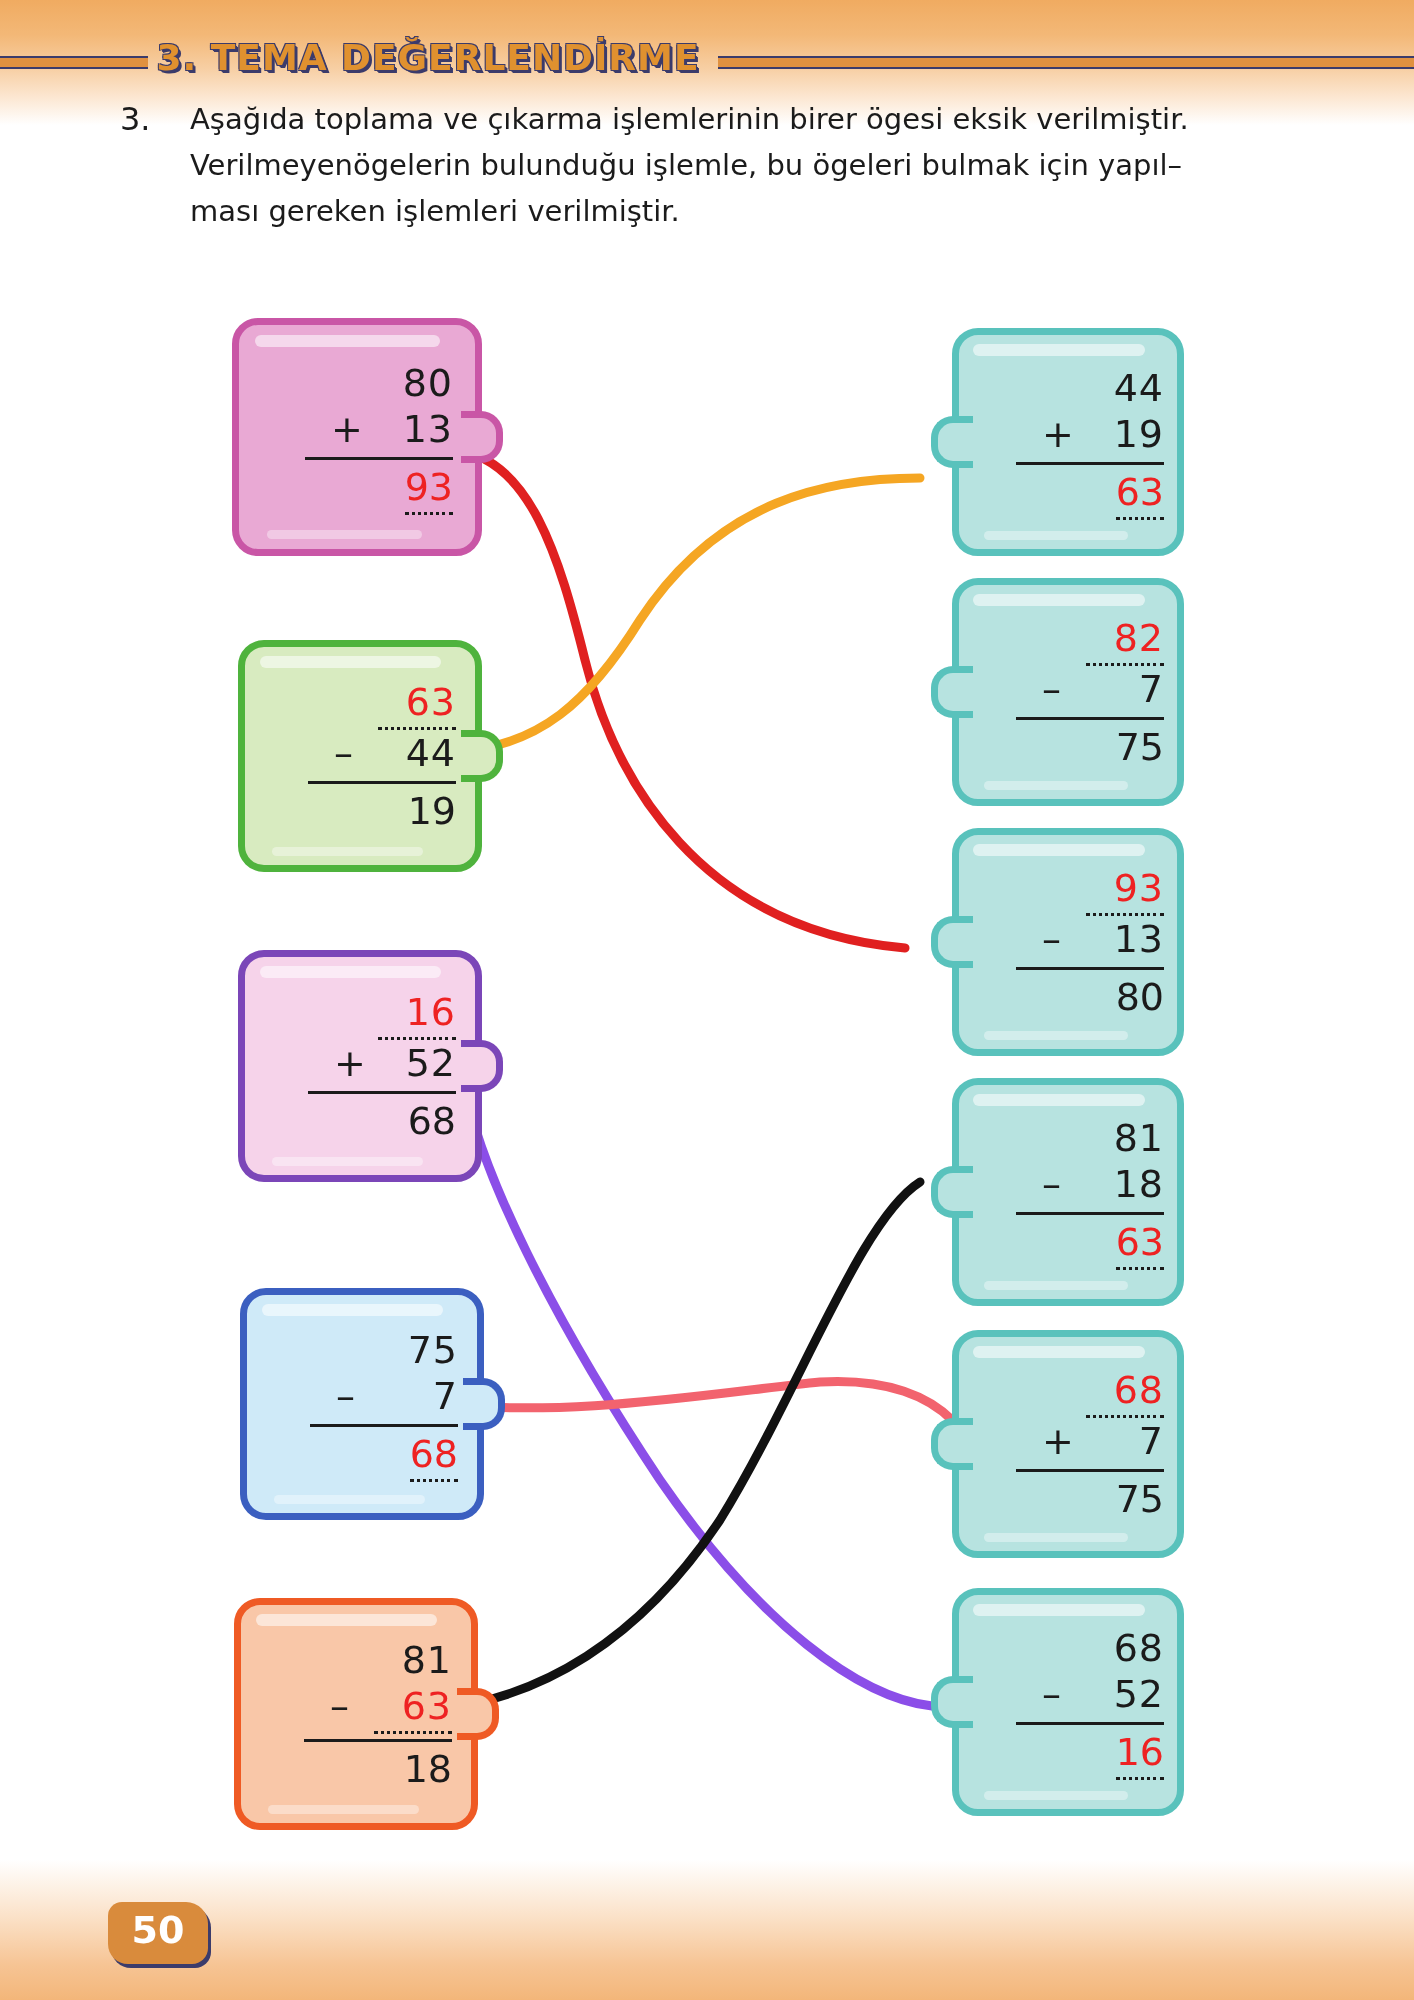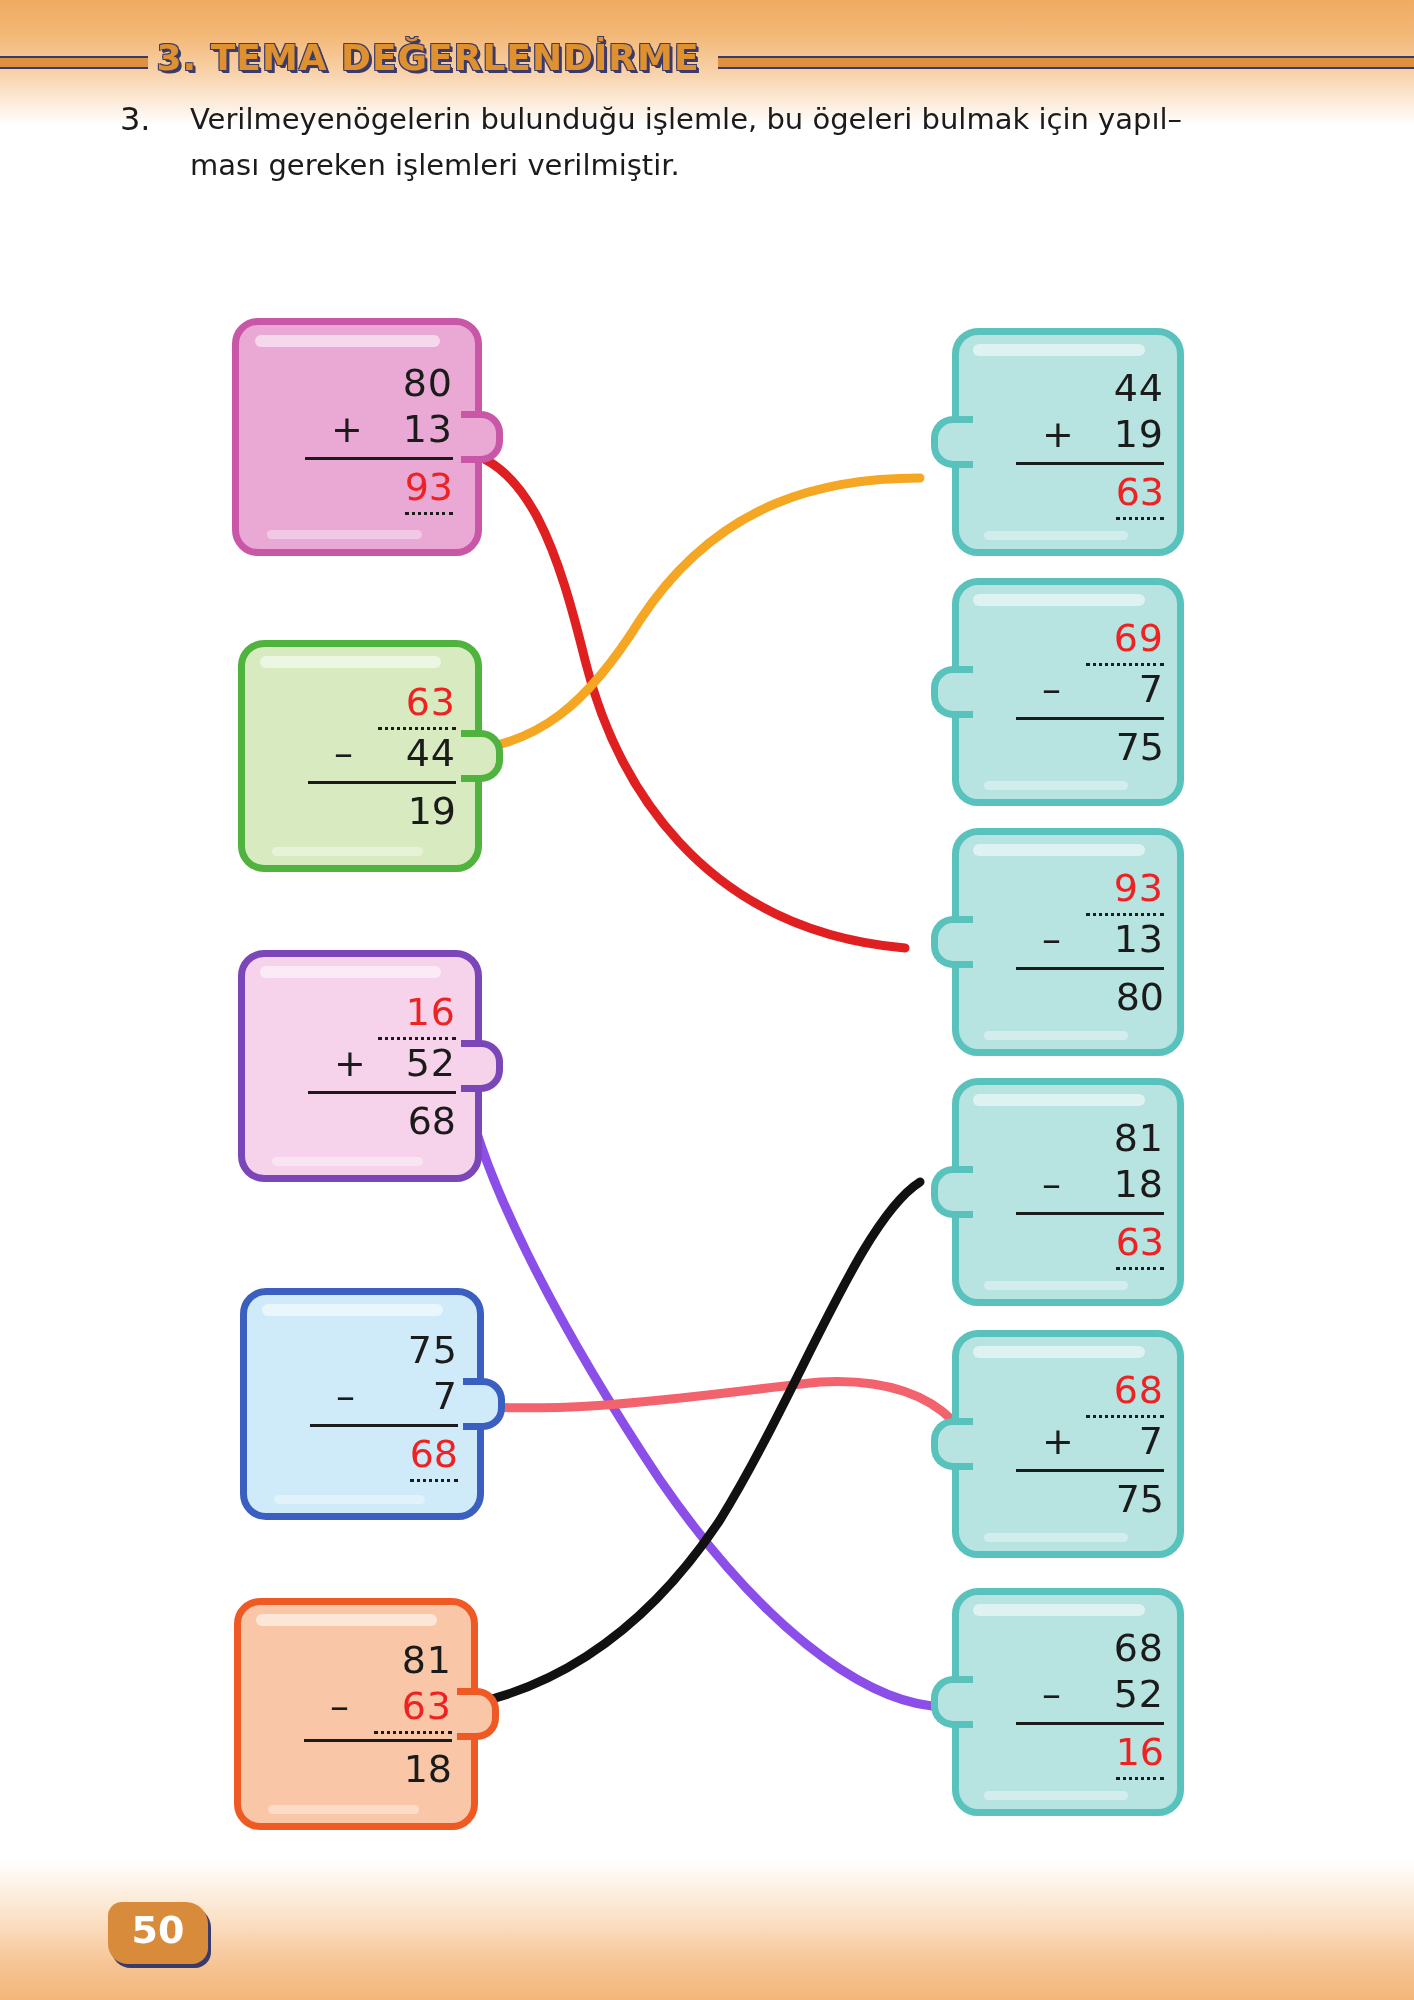--- a/index.html
+++ b/index.html
@@ -126,20 +126,21 @@
 
 <div class="header-band">
   <div class="header-rule-left"></div>
   <div class="header-rule-right"></div>
   <div class="header-title">3. TEMA DEĞERLENDİRME</div>
 </div>
 
 <div class="question">
   <span class="q-num">3.</span>
   <div class="q-body">
+    <div class="q-line">Aşağıda toplama ve çıkarma işlemlerinin birer ögesi eksik verilmiştir.</div>
     <div class="q-line">Verilmeyenögelerin bulunduğu işlemle, bu ögeleri bulmak için yapıl–</div>
     <div class="q-line">ması gereken işlemleri verilmiştir.</div>
   </div>
 </div>
 
 <div class="board">
 
   <svg class="wires" viewBox="0 0 1414 2000">
     <path fill="none" stroke="#e02020" stroke-width="9" stroke-linecap="round" d="M 452,450 C 530,455 560,560 585,660 C 615,780 700,930 905,948"></path>
     <path fill="none" stroke="#f5a623" stroke-width="9" stroke-linecap="round" d="M 452,752 C 540,748 590,700 640,620 C 720,498 830,478 920,478"></path>
@@ -263,21 +264,21 @@
   </div>
 
   <div class="piece" style="left:952px;top:578px;width:232px;height:228px;">
     <div class="body" style="background:#b7e3e0;border:7px solid #59c2bc;"></div>
     <div class="knob-l" style="background:#b7e3e0;border:7px solid #59c2bc;border-right:none;"></div>
     <div class="gloss"></div>
     <div class="gloss2"></div>
     <div class="sum">
       <div class="row">
           <span class="op"></span>
-          <span class="val red dotted">69</span>
+          <span class="val red dotted">82</span>
         </div>
       <div class="row">
           <span class="op">–</span>
           <span class="val">7</span>
         </div>
       <div class="bar"></div>
       <div class="result"><span>75</span></div>
     </div>
   </div>
 

